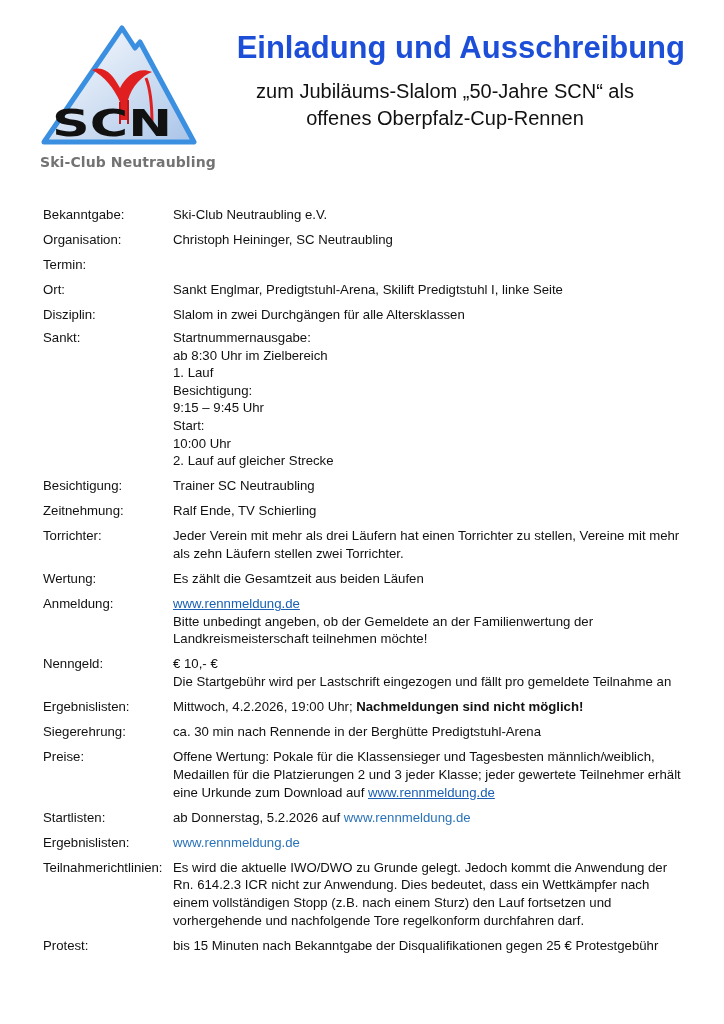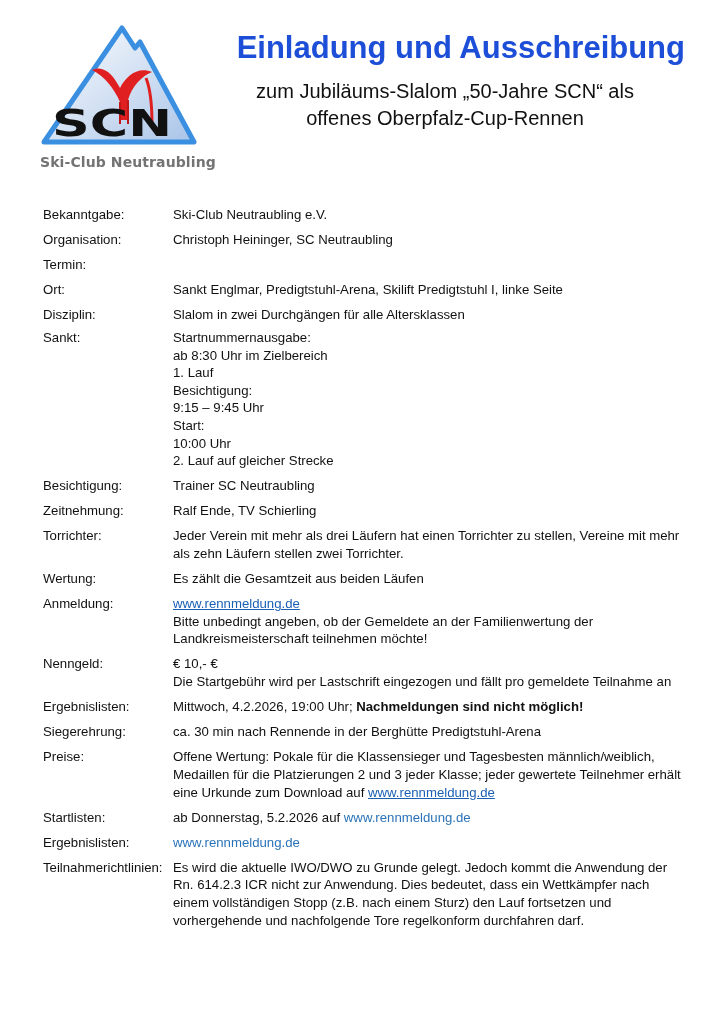--- a/index.html
+++ b/index.html
@@ -132,13 +132,17 @@
     <div class="value"><span>ab Donnerstag, 5.2.2026 auf </span><a class="link plain">www.rennmeldung.de</a></div>
   </div>
   <div class="row" style="margin-bottom:7.5px">
     <div class="label">Ergebnislisten:</div>
     <div class="value"><a class="link plain">www.rennmeldung.de</a></div>
   </div>
   <div class="row" style="margin-bottom:7.5px">
     <div class="label">Teilnahmerichtlinien:</div>
     <div class="value">Es wird die aktuelle IWO/DWO zu Grunde gelegt. Jedoch kommt die Anwendung der Rn. 614.2.3 ICR nicht zur Anwendung. Dies bedeutet, dass ein Wettkämpfer nach einem vollständigen Stopp (z.B. nach einem Sturz) den Lauf fortsetzen und vorhergehende und nachfolgende Tore regelkonform durchfahren darf.</div>
   </div>
+  <div class="row">
+    <div class="label">Protest:</div>
+    <div class="value">bis 15 Minuten nach Bekanntgabe der Disqualifikationen gegen 25 € Protestgebühr</div>
+  </div>
 </div>
 
 </body></html>

